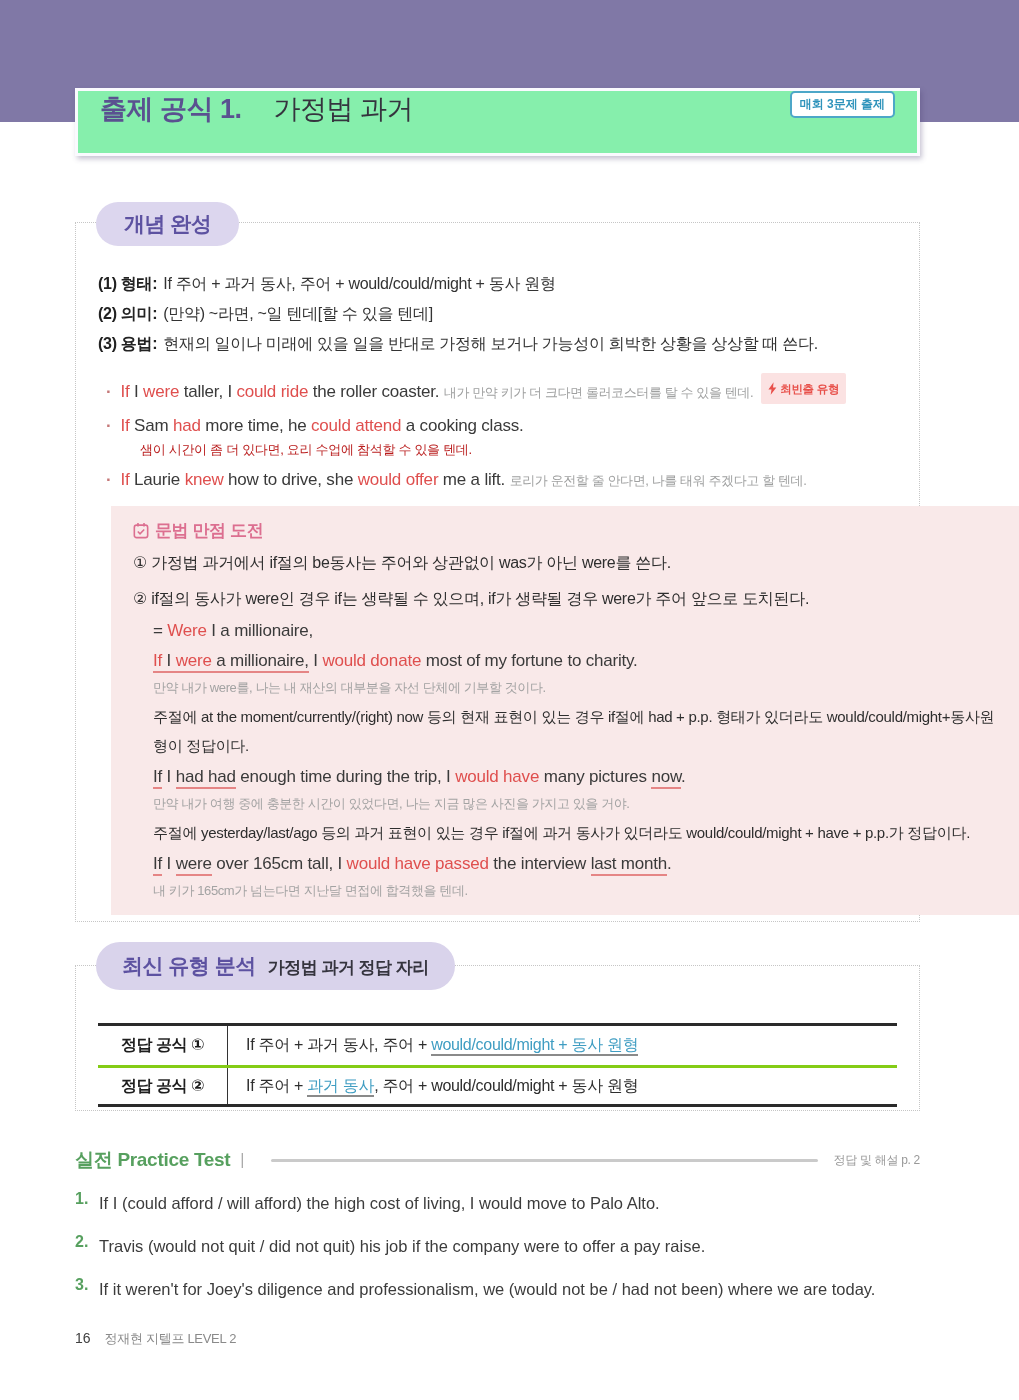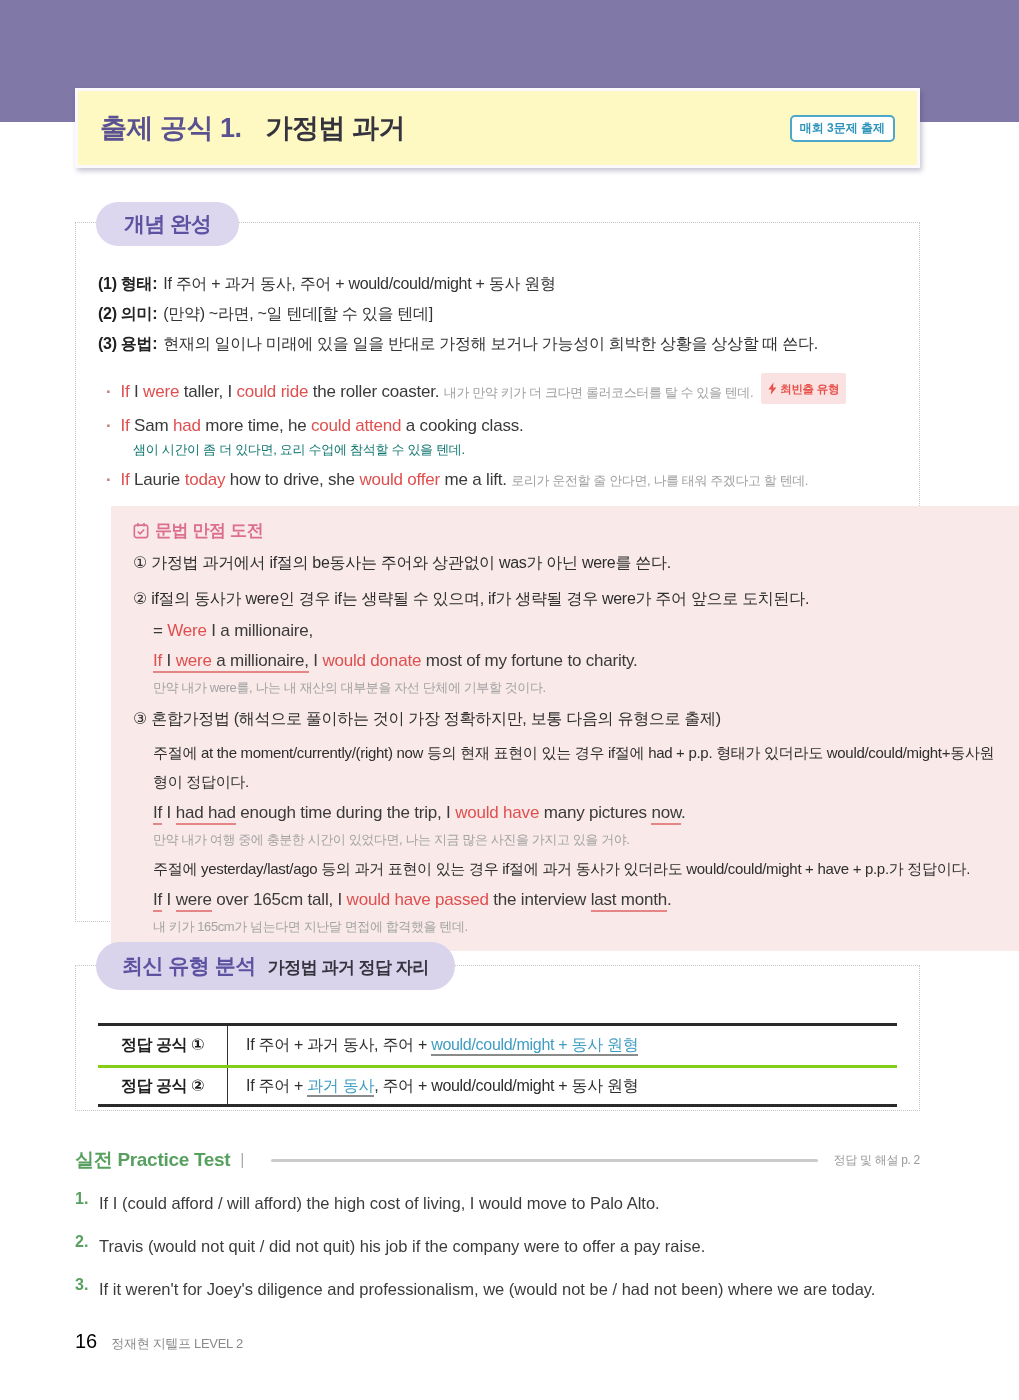--- a/index.html
+++ b/index.html
@@ -9,48 +9,48 @@
     font-family:"Liberation Sans","DejaVu Sans",sans-serif;
     color:#333;
   }
   .page { position:absolute; inset:0; overflow:hidden; }
 
   
   .purple-band { position:absolute; left:0; top:0; width:1019px; height:122px; background:#8078a6; }
 
   
   .header-box {
-    position:absolute; left:75px; top:88px; width:845px; height:80px;
-    background:#fef9c3; border:3px solid #fafafe;
+    position:absolute; left:75px; top:88px; width:845px; height:68px;
+    background:#86efac; border:3px solid #fafafe;
     box-shadow:2px 3px 5px rgba(70,60,110,0.30);
-    display:flex; align-items:center; padding:0 22px;
+    display:flex; align-items:flex-start; padding:0 22px;
   }
   .h-prefix { font-size:27px; font-weight:bold; color:#5a5190; letter-spacing:-0.5px; }
-  .h-title  { font-size:27px; font-weight:bold; color:#35343e; margin-left:24px; letter-spacing:-0.5px; }
+  .h-title  { font-size:27px; font-weight:normal; color:#35343e; margin-left:32px; letter-spacing:-0.5px; }
   .h-badge  {
     margin-left:auto; background:#ffffff; border:2px solid #4da7c8; border-radius:5px;
     color:#2e93bb; font-size:12px; font-weight:bold; padding:3px 8px; white-space:nowrap;
   }
 
   
   .concept-box {
     position:absolute; left:75px; top:222px; width:845px; height:700px;
     border:1.5px dotted #c6c6c6; padding:46px 26px 0 22px;
   }
   .pill {
     position:absolute; left:20px; top:-21px; background:#dcd6ee; color:#5d52a1;
     font-size:21px; font-weight:bold; padding:8px 28px; border-radius:24px; letter-spacing:-0.5px;
   }
   .c-item { font-size:16px; line-height:30px; color:#333; letter-spacing:-0.3px; }
   .c-label { font-weight:bold; color:#222; margin-right:6px; }
 
   .examples { margin-top:14px; padding-left:8px; }
   .ex { font-size:17px; line-height:26px; color:#3a3a3a; margin-top:7px; letter-spacing:-0.2px; }
   .bullet { color:#c57878; margin-right:9px; font-weight:bold; }
-  .ex-ko-line { font-size:13px; color:#0f766e; margin:2px 0 8px 27px; letter-spacing:-0.3px; }
+  .ex-ko-line { font-size:13px; color:#b91c1c; margin:2px 0 8px 34px; letter-spacing:-0.3px; }
 
   
   .r  { color:#df4f4e; }
   .u  { border-bottom:2px solid #e58585; padding-bottom:1px; }
   .g  { color:#9fa0a0; font-size:13px; letter-spacing:-0.4px; }
   .bu { color:#3f9dc2; }
   .gu { border-bottom:2px solid #8a8a8a; padding-bottom:1px; }
 
   .freq-badge {
     display:inline-flex; align-items:center; gap:3px; background:#fbe2e2; color:#e8504a;
@@ -100,21 +100,21 @@
   .p-black { color:#222; font-size:17px; font-weight:bold; letter-spacing:-0.5px; white-space:nowrap; }
   .p-line { flex:1; height:3px; background:#cacaca; margin:0 16px; border-radius:2px; }
   .p-ref { color:#999; font-size:12px; white-space:nowrap; letter-spacing:-0.3px; }
 
   .q { display:flex; margin-top:17px; }
   .q-num { color:#57a05f; font-weight:bold; font-size:16px; width:24px; flex:0 0 24px; }
   .q-text { font-size:16.5px; color:#3c3c3c; line-height:26px; text-align:justify; }
 
   
   .footer { position:absolute; left:75px; top:1330px; display:flex; align-items:baseline; gap:14px; }
-  .pg { font-size:20px; color:#000000; }
+  .pg { font-size:14px; color:#404040; }
   .bk { font-size:13px; color:#8a8a8a; letter-spacing:-0.3px; }
 
   .icon-svg { display:inline-block; vertical-align:middle; }
 </style>
 </head>
 <body>
 
 <div class="page">
 
   <div class="purple-band"></div>
@@ -145,40 +145,39 @@
               <path d="M6.2 0L0.5 8h3.4L3 14l6.3-8.2H5.6L6.2 0z" fill="#e8504a"></path>
             </svg>
             <span>최빈출 유형</span>
           </span>
       </div>
       <div class="ex">
         <span class="bullet">·</span><span><span class="r">If</span><span> Sam </span><span class="r">had</span><span> more time, he </span><span class="r">could attend</span><span> a cooking class.</span></span>
       </div>
       <div class="ex-ko-line">샘이 시간이 좀 더 있다면, 요리 수업에 참석할 수 있을 텐데.</div>
       <div class="ex">
-        <span class="bullet">·</span><span><span class="r">If</span><span> Laurie </span><span class="r">today</span><span> how to drive, she </span><span class="r">would offer</span><span> me a lift. </span><span class="g">로리가 운전할 줄 안다면, 나를 태워 주겠다고 할 텐데.</span></span>
+        <span class="bullet">·</span><span><span class="r">If</span><span> Laurie </span><span class="r">knew</span><span> how to drive, she </span><span class="r">would offer</span><span> me a lift. </span><span class="g">로리가 운전할 줄 안다면, 나를 태워 주겠다고 할 텐데.</span></span>
       </div>
     </div>
 
     <div class="pink-box">
       <div class="pb-title">
         <svg class="icon-svg" width="16" height="17" viewBox="0 0 18 19">
           <rect x="1.5" y="3.5" width="15" height="14" rx="2.5" fill="none" stroke="#dc6f90" stroke-width="1.8"></rect>
           <line x1="5.6" y1="1" x2="5.6" y2="5" stroke="#dc6f90" stroke-width="1.8"></line>
           <line x1="12.4" y1="1" x2="12.4" y2="5" stroke="#dc6f90" stroke-width="1.8"></line>
           <path d="M5.4 10.6l2.5 2.6 4.7-4.8" fill="none" stroke="#dc6f90" stroke-width="1.8"></path>
         </svg>
         <span>문법 만점 도전</span>
       </div>
       <div class="pb-item">① 가정법 과거에서 if절의 be동사는 주어와 상관없이 was가 아닌 were를 쓴다.</div>
       <div class="pb-item">② if절의 동사가 were인 경우 if는 생략될 수 있으며, if가 생략될 경우 were가 주어 앞으로 도치된다.</div>
       <div class="pb-en"><span>= </span><span class="r">Were</span><span> I a millionaire,</span></div>
       <div class="pb-en"><span class="r u">If</span><span class="u"> I </span><span class="r u">were</span><span class="u"> a millionaire,</span><span> I </span><span class="r">would donate</span><span> most of my fortune to charity.</span></div>
       <div class="pb-ko">만약 내가 were를, 나는 내 재산의 대부분을 자선 단체에 기부할 것이다.</div>
-      <div class="pb-item">③ 혼합가정법 (해석으로 풀이하는 것이 가장 정확하지만, 보통 다음의 유형으로 출제)</div>
       <div class="pb-para">주절에 at the moment/currently/(right) now 등의 현재 표현이 있는 경우 if절에 had + p.p. 형태가 있더라도 would/could/might+동사원형이 정답이다.</div>
       <div class="pb-en"><span class="u">If</span><span> I </span><span class="u">had had</span><span> enough time during the trip, I </span><span class="r">would have</span><span> many pictures </span><span class="u">now</span><span>.</span></div>
       <div class="pb-ko">만약 내가 여행 중에 충분한 시간이 있었다면, 나는 지금 많은 사진을 가지고 있을 거야.</div>
       <div class="pb-para">주절에 yesterday/last/ago 등의 과거 표현이 있는 경우 if절에 과거 동사가 있더라도 would/could/might + have + p.p.가 정답이다.</div>
       <div class="pb-en"><span class="u">If</span><span> I </span><span class="u">were</span><span> over 165cm tall, I </span><span class="r">would have passed</span><span> the interview </span><span class="u">last month</span><span>.</span></div>
       <div class="pb-ko">내 키가 165cm가 넘는다면 지난달 면접에 합격했을 텐데.</div>
     </div>
   </section>
 
   <section class="analysis-box">

